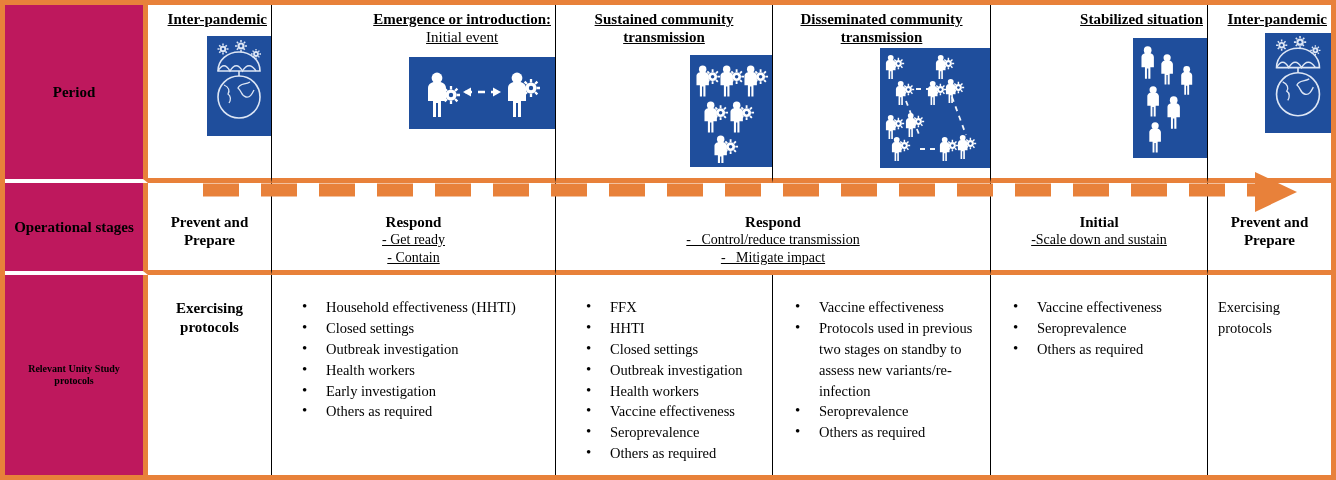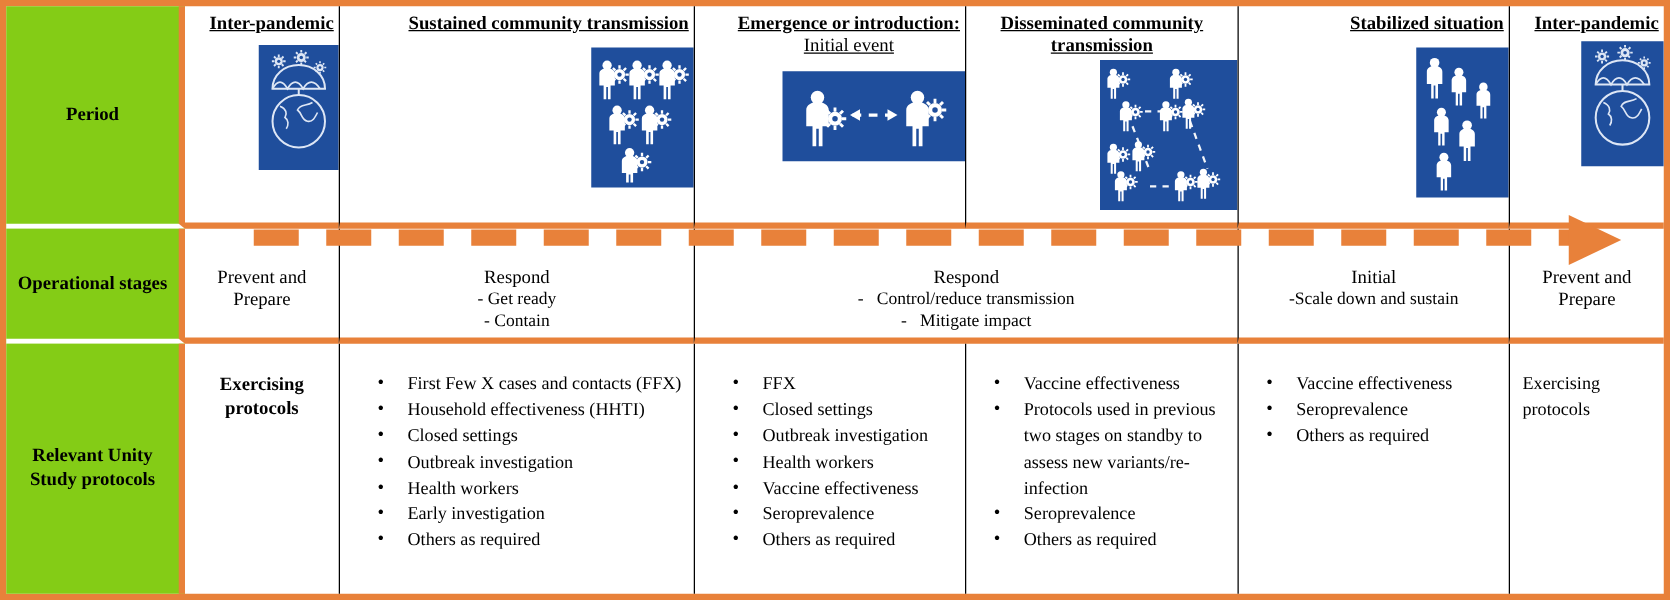--- a/index.html
+++ b/index.html
@@ -9,21 +9,21 @@
         border:5px solid #E8813A;background:#fff;}
 
   
   .grid{position:absolute;inset:0;display:grid;
         grid-template-columns:143px 123px 284px 217px 218px 217px 124px;
         grid-template-rows:178px 92px 1fr;}
 
   .cell{position:relative;box-sizing:border-box;overflow:hidden;}
 
   
-  .rowhead{background:#84cc16;display:flex;align-items:center;justify-content:center;
+  .rowhead{background:#be185d;display:flex;align-items:center;justify-content:center;
            text-align:center;font-weight:bold;font-size:15px;color:#000;line-height:1.25;
            border-right:5px solid #E8813A;padding:0 6px;}
   .rowhead.r1{border-bottom:4px solid #fff;}
   .rowhead.r2{border-bottom:4px solid #fff;}
 
   
   .vline{border-left:1.5px solid #000;}
 
   
   .r1cell{display:flex;flex-direction:column;align-items:flex-end;padding-top:6px;
@@ -31,22 +31,22 @@
   .r1cell.first{border-bottom:5px solid #E8813A;}
   .ptitle{font-weight:bold;font-size:15px;text-align:center;line-height:1.18;
           color:#000;padding:0 4px;}
   .ptitle .sub{font-weight:normal;}
   .iconbox{background:#1F4E9C;margin-top:7px;display:flex;align-items:center;
            justify-content:center;}
 
   
   .r2cell{display:flex;flex-direction:column;align-items:center;justify-content:flex-start;
           padding-top:30px;border-bottom:5px solid #E8813A;text-align:center;}
-  .stname{font-weight:normal;font-size:15px;line-height:1.2;color:#000;}
-  .stsub{font-size:14px;line-height:1.25;color:#000;white-space:nowrap;}
+  .stname{font-weight:bold;font-size:15px;line-height:1.2;color:#000;}
+  .stsub{font-size:14px;line-height:1.25;color:#000;white-space:nowrap;text-decoration:underline;}
 
   
   .r3cell{padding:22px 4px 4px 4px;}
   ul.plist{margin:0;padding:0 2px 0 26px;list-style:none;}
   ul.plist li{position:relative;font-size:14.5px;line-height:1.44;color:#000;
               padding-left:24px;margin:0;}
   ul.plist li:before{content:"\2022";position:absolute;left:0;top:-1px;font-size:15px;}
   .plain{font-size:14.5px;line-height:1.44;color:#000;padding:0 4px 0 6px;}
   .ctr{font-weight:bold;text-align:center;font-size:15px;line-height:1.25;padding-top:2px;}
 
@@ -100,86 +100,20 @@
                   <path d="M46 9v1.6M46 17.4V19M41 14h1.6M49.4 14H51M42.6 10.6l1.1 1.1M48.3 16.3l1.1 1.1M49.4 10.6l-1.1 1.1M43.7 16.3l-1.1 1.1"></path>
                 </g>
               </g>
           </g>
         </svg>
       </div>
     </div>
 
     <div class="cell r1cell vline">
       <div class="ptitle">
-        <span>Sustained community transmission</span>
-      </div>
-      <div class="iconbox" style="width:82px;height:112px;margin-top:9px;">
-        <svg width="78" height="104" viewBox="0 0 78 104" aria-hidden="true">
-          <g fill="#ffffff">
-            <g transform="translate(2,4) scale(0.62)">
-              <circle cx="14" cy="10" r="6"></circle>
-                <path d="M4 21c0-4.5 4.5-7 10-7s10 2.5 10 7v15h-5.5v18h-3.4V38h-2.2v16H9.5V36H4z"></path>
-              <circle cx="30" cy="22" r="7.2"></circle>
-                <circle cx="30" cy="22" r="2.8" fill="#1F4E9C"></circle>
-              <g stroke="#fff" stroke-width="3">
-                  <path d="M30 10v4.4M30 29.6V34M18 22h4.4M37.6 22H42M21.5 13.5l3.1 3.1M35.4 27.4l3.1 3.1M38.5 13.5l-3.1 3.1M24.6 27.4l-3.1 3.1"></path>
-                </g>
-            </g>
-            <g transform="translate(26,4) scale(0.62)">
-              <circle cx="14" cy="10" r="6"></circle>
-                <path d="M4 21c0-4.5 4.5-7 10-7s10 2.5 10 7v15h-5.5v18h-3.4V38h-2.2v16H9.5V36H4z"></path>
-              <circle cx="30" cy="22" r="7.2"></circle>
-                <circle cx="30" cy="22" r="2.8" fill="#1F4E9C"></circle>
-              <g stroke="#fff" stroke-width="3">
-                  <path d="M30 10v4.4M30 29.6V34M18 22h4.4M37.6 22H42M21.5 13.5l3.1 3.1M35.4 27.4l3.1 3.1M38.5 13.5l-3.1 3.1M24.6 27.4l-3.1 3.1"></path>
-                </g>
-            </g>
-            <g transform="translate(50,4) scale(0.62)">
-              <circle cx="14" cy="10" r="6"></circle>
-                <path d="M4 21c0-4.5 4.5-7 10-7s10 2.5 10 7v15h-5.5v18h-3.4V38h-2.2v16H9.5V36H4z"></path>
-              <circle cx="30" cy="22" r="7.2"></circle>
-                <circle cx="30" cy="22" r="2.8" fill="#1F4E9C"></circle>
-              <g stroke="#fff" stroke-width="3">
-                  <path d="M30 10v4.4M30 29.6V34M18 22h4.4M37.6 22H42M21.5 13.5l3.1 3.1M35.4 27.4l3.1 3.1M38.5 13.5l-3.1 3.1M24.6 27.4l-3.1 3.1"></path>
-                </g>
-            </g>
-            <g transform="translate(10,40) scale(0.62)">
-              <circle cx="14" cy="10" r="6"></circle>
-                <path d="M4 21c0-4.5 4.5-7 10-7s10 2.5 10 7v15h-5.5v18h-3.4V38h-2.2v16H9.5V36H4z"></path>
-              <circle cx="30" cy="22" r="7.2"></circle>
-                <circle cx="30" cy="22" r="2.8" fill="#1F4E9C"></circle>
-              <g stroke="#fff" stroke-width="3">
-                  <path d="M30 10v4.4M30 29.6V34M18 22h4.4M37.6 22H42M21.5 13.5l3.1 3.1M35.4 27.4l3.1 3.1M38.5 13.5l-3.1 3.1M24.6 27.4l-3.1 3.1"></path>
-                </g>
-            </g>
-            <g transform="translate(36,40) scale(0.62)">
-              <circle cx="14" cy="10" r="6"></circle>
-                <path d="M4 21c0-4.5 4.5-7 10-7s10 2.5 10 7v15h-5.5v18h-3.4V38h-2.2v16H9.5V36H4z"></path>
-              <circle cx="30" cy="22" r="7.2"></circle>
-                <circle cx="30" cy="22" r="2.8" fill="#1F4E9C"></circle>
-              <g stroke="#fff" stroke-width="3">
-                  <path d="M30 10v4.4M30 29.6V34M18 22h4.4M37.6 22H42M21.5 13.5l3.1 3.1M35.4 27.4l3.1 3.1M38.5 13.5l-3.1 3.1M24.6 27.4l-3.1 3.1"></path>
-                </g>
-            </g>
-            <g transform="translate(20,74) scale(0.62)">
-              <circle cx="14" cy="10" r="6"></circle>
-                <path d="M4 21c0-4.5 4.5-7 10-7s10 2.5 10 7v15h-5.5v18h-3.4V38h-2.2v16H9.5V36H4z"></path>
-              <circle cx="30" cy="22" r="7.2"></circle>
-                <circle cx="30" cy="22" r="2.8" fill="#1F4E9C"></circle>
-              <g stroke="#fff" stroke-width="3">
-                  <path d="M30 10v4.4M30 29.6V34M18 22h4.4M37.6 22H42M21.5 13.5l3.1 3.1M35.4 27.4l3.1 3.1M38.5 13.5l-3.1 3.1M24.6 27.4l-3.1 3.1"></path>
-                </g>
-            </g>
-          </g>
-        </svg>
-      </div>
-    </div>
-
-    <div class="cell r1cell vline">
-      <div class="ptitle">
         <span>Emergence or introduction:</span><br>
         <span class="sub">Initial event</span>
       </div>
       <div class="iconbox" style="width:146px;height:72px;margin-top:11px;">
         <svg width="138" height="62" viewBox="0 0 138 62" aria-hidden="true">
           <g fill="#ffffff">
             <circle cx="24" cy="16" r="5.4"></circle>
             <path d="M15 26c0-4 4.2-6.4 9-6.4s9 2.4 9 6.4v13h-5v16h-3V41h-2v14h-3V39h-5z"></path>
             <circle cx="104" cy="16" r="5.4"></circle>
             <path d="M95 26c0-4 4.2-6.4 9-6.4s9 2.4 9 6.4v13h-5v16h-3V41h-2v14h-3V39h-5z"></path>
@@ -195,20 +129,86 @@
                 <circle cx="118" cy="26" r="2.2" fill="#1F4E9C"></circle>
               <g stroke="#fff" stroke-width="2.3">
                   <path d="M118 17v3.4M118 31.6V35M109 26h3.4M123.6 26H127M111.6 19.6l2.4 2.4M122 30l2.4 2.4M124.4 19.6l-2.4 2.4M114 30l-2.4 2.4"></path>
                 </g>
             </g>
             <g stroke="#fff" stroke-width="2.6" stroke-dasharray="7 6" fill="none">
               <path d="M52 30h34"></path>
             </g>
             <path d="M88 30l-8-4.6v9.2z"></path>
             <path d="M50 30l8-4.6v9.2z"></path>
+          </g>
+        </svg>
+      </div>
+    </div>
+
+    <div class="cell r1cell vline">
+      <div class="ptitle">
+        <span>Sustained community transmission</span>
+      </div>
+      <div class="iconbox" style="width:82px;height:112px;margin-top:9px;">
+        <svg width="78" height="104" viewBox="0 0 78 104" aria-hidden="true">
+          <g fill="#ffffff">
+            <g transform="translate(2,4) scale(0.62)">
+              <circle cx="14" cy="10" r="6"></circle>
+                <path d="M4 21c0-4.5 4.5-7 10-7s10 2.5 10 7v15h-5.5v18h-3.4V38h-2.2v16H9.5V36H4z"></path>
+              <circle cx="30" cy="22" r="7.2"></circle>
+                <circle cx="30" cy="22" r="2.8" fill="#1F4E9C"></circle>
+              <g stroke="#fff" stroke-width="3">
+                  <path d="M30 10v4.4M30 29.6V34M18 22h4.4M37.6 22H42M21.5 13.5l3.1 3.1M35.4 27.4l3.1 3.1M38.5 13.5l-3.1 3.1M24.6 27.4l-3.1 3.1"></path>
+                </g>
+            </g>
+            <g transform="translate(26,4) scale(0.62)">
+              <circle cx="14" cy="10" r="6"></circle>
+                <path d="M4 21c0-4.5 4.5-7 10-7s10 2.5 10 7v15h-5.5v18h-3.4V38h-2.2v16H9.5V36H4z"></path>
+              <circle cx="30" cy="22" r="7.2"></circle>
+                <circle cx="30" cy="22" r="2.8" fill="#1F4E9C"></circle>
+              <g stroke="#fff" stroke-width="3">
+                  <path d="M30 10v4.4M30 29.6V34M18 22h4.4M37.6 22H42M21.5 13.5l3.1 3.1M35.4 27.4l3.1 3.1M38.5 13.5l-3.1 3.1M24.6 27.4l-3.1 3.1"></path>
+                </g>
+            </g>
+            <g transform="translate(50,4) scale(0.62)">
+              <circle cx="14" cy="10" r="6"></circle>
+                <path d="M4 21c0-4.5 4.5-7 10-7s10 2.5 10 7v15h-5.5v18h-3.4V38h-2.2v16H9.5V36H4z"></path>
+              <circle cx="30" cy="22" r="7.2"></circle>
+                <circle cx="30" cy="22" r="2.8" fill="#1F4E9C"></circle>
+              <g stroke="#fff" stroke-width="3">
+                  <path d="M30 10v4.4M30 29.6V34M18 22h4.4M37.6 22H42M21.5 13.5l3.1 3.1M35.4 27.4l3.1 3.1M38.5 13.5l-3.1 3.1M24.6 27.4l-3.1 3.1"></path>
+                </g>
+            </g>
+            <g transform="translate(10,40) scale(0.62)">
+              <circle cx="14" cy="10" r="6"></circle>
+                <path d="M4 21c0-4.5 4.5-7 10-7s10 2.5 10 7v15h-5.5v18h-3.4V38h-2.2v16H9.5V36H4z"></path>
+              <circle cx="30" cy="22" r="7.2"></circle>
+                <circle cx="30" cy="22" r="2.8" fill="#1F4E9C"></circle>
+              <g stroke="#fff" stroke-width="3">
+                  <path d="M30 10v4.4M30 29.6V34M18 22h4.4M37.6 22H42M21.5 13.5l3.1 3.1M35.4 27.4l3.1 3.1M38.5 13.5l-3.1 3.1M24.6 27.4l-3.1 3.1"></path>
+                </g>
+            </g>
+            <g transform="translate(36,40) scale(0.62)">
+              <circle cx="14" cy="10" r="6"></circle>
+                <path d="M4 21c0-4.5 4.5-7 10-7s10 2.5 10 7v15h-5.5v18h-3.4V38h-2.2v16H9.5V36H4z"></path>
+              <circle cx="30" cy="22" r="7.2"></circle>
+                <circle cx="30" cy="22" r="2.8" fill="#1F4E9C"></circle>
+              <g stroke="#fff" stroke-width="3">
+                  <path d="M30 10v4.4M30 29.6V34M18 22h4.4M37.6 22H42M21.5 13.5l3.1 3.1M35.4 27.4l3.1 3.1M38.5 13.5l-3.1 3.1M24.6 27.4l-3.1 3.1"></path>
+                </g>
+            </g>
+            <g transform="translate(20,74) scale(0.62)">
+              <circle cx="14" cy="10" r="6"></circle>
+                <path d="M4 21c0-4.5 4.5-7 10-7s10 2.5 10 7v15h-5.5v18h-3.4V38h-2.2v16H9.5V36H4z"></path>
+              <circle cx="30" cy="22" r="7.2"></circle>
+                <circle cx="30" cy="22" r="2.8" fill="#1F4E9C"></circle>
+              <g stroke="#fff" stroke-width="3">
+                  <path d="M30 10v4.4M30 29.6V34M18 22h4.4M37.6 22H42M21.5 13.5l3.1 3.1M35.4 27.4l3.1 3.1M38.5 13.5l-3.1 3.1M24.6 27.4l-3.1 3.1"></path>
+                </g>
+            </g>
           </g>
         </svg>
       </div>
     </div>
 
     <div class="cell r1cell vline">
       <div class="ptitle">
         <span>Disseminated community transmission</span>
       </div>
       <div class="iconbox" style="width:110px;height:120px;margin-top:2px;">
@@ -417,43 +417,43 @@
       <div class="stname">Initial</div>
       <div class="stsub">-Scale down and sustain</div>
     </div>
 
     <div class="cell r2cell vline">
       <div class="stname">
         Prevent and<br>Prepare
       </div>
     </div>
 
-    <div class="cell rowhead" style="font-size:15px;">
+    <div class="cell rowhead" style="font-size:10px;">
       <span>Relevant Unity Study protocols</span>
     </div>
 
     <div class="cell r3cell">
       <div class="ctr">Exercising<br>protocols</div>
     </div>
 
     <div class="cell r3cell vline">
       <ul class="plist">
-        <li>First Few X cases and contacts (FFX)</li>
         <li>Household effectiveness (HHTI)</li>
         <li>Closed settings</li>
         <li>Outbreak investigation</li>
         <li>Health workers</li>
         <li>Early investigation</li>
         <li>Others as required</li>
       </ul>
     </div>
 
     <div class="cell r3cell vline">
       <ul class="plist">
         <li>FFX</li>
+        <li>HHTI</li>
         <li>Closed settings</li>
         <li>Outbreak investigation</li>
         <li>Health workers</li>
         <li>Vaccine effectiveness</li>
         <li>Seroprevalence</li>
         <li>Others as required</li>
       </ul>
     </div>
 
     <div class="cell r3cell vline">

